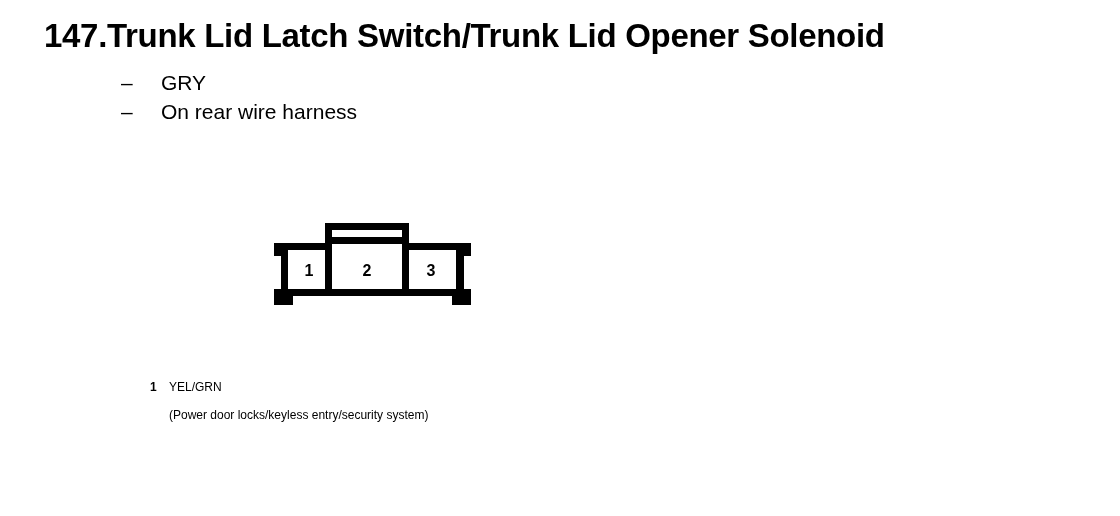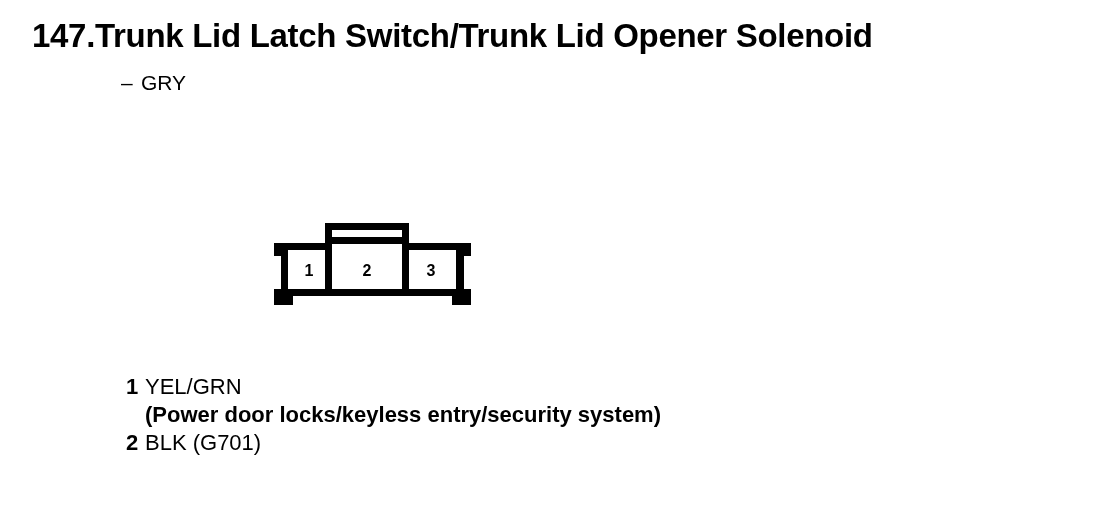--- a/index.html
+++ b/index.html
@@ -13,21 +13,21 @@
     position: relative;
     overflow: hidden;
     font-family: "Liberation Sans", sans-serif;
     color: #000000;
     -webkit-font-smoothing: none;
   }
 
   
   #title-block {
     position: absolute;
-    left: 32px;
+    left: 44px;
     top: 17px;
     white-space: nowrap;
     font-weight: bold;
     font-size: 33px;
     line-height: 38px;
     letter-spacing: -0.3px;
   }
   #title-text {
     display: inline-block;
   }
@@ -43,20 +43,21 @@
   .spec-row {
     white-space: nowrap;
     display: block;
   }
   .spec-dash {
     display: inline-block;
     width: 20px;
   }
   .spec-label {
     display: inline-block;
+    margin-left: 20px;
   }
 
   
   #connector-diagram {
     position: absolute;
     left: 262px;
     top: 216px;
     width: 220px;
     height: 100px;
   }
@@ -65,58 +66,60 @@
   }
   .pin-number-text {
     font-family: "Liberation Sans", sans-serif;
     font-size: 16px;
     font-weight: bold;
   }
 
   
   #pin-legend {
     position: absolute;
-    left: 126px;
+    left: 150px;
     top: 373px;
-    font-size: 22px;
+    font-size: 12px;
     line-height: 28px;
   }
   .legend-row {
     display: block;
     white-space: nowrap;
   }
   .legend-num {
     display: inline-block;
     width: 19px;
     font-weight: bold;
   }
   .legend-desc {
     display: inline-block;
   }
   .legend-subrow {
     display: block;
     white-space: nowrap;
     padding-left: 19px;
-    font-weight: bold;
   }
 </style>
 </head>
 <body style="background: rgb(255, 255, 255); color: rgb(0, 0, 0);">
 
 <div id="title-block">
   <span>147.</span><span id="title-text">Trunk Lid Latch Switch/Trunk Lid Opener Solenoid</span>
 </div>
 
 <div id="spec-list">
 
   <span class="spec-row">
     <span class="spec-dash">–</span><span class="spec-label">GRY</span>
   </span>
 
 
+  <span class="spec-row">
+    <span class="spec-dash">–</span><span class="spec-label">On rear wire harness</span>
+  </span>
 
 </div>
 
 <div id="connector-diagram">
   <svg id="connector-svg" width="220" height="100" viewBox="0 0 220 100" xmlns="http://www.w3.org/2000/svg">
 
     <path fill="#000000" fill-rule="evenodd" d="
             M 63,7
             L 147,7
             L 147,27
@@ -171,18 +174,15 @@
   </svg>
 </div>
 
 <div id="pin-legend">
 
   <span class="legend-row">
     <span class="legend-num">1</span><span class="legend-desc">YEL/GRN</span>
   </span>
   <span class="legend-subrow">(Power door locks/keyless entry/security system)</span>
 
-  <span class="legend-row">
-    <span class="legend-num">2</span><span class="legend-desc">BLK (G701)</span>
-  </span>
 
 
 </div>
 
 </body></html>

